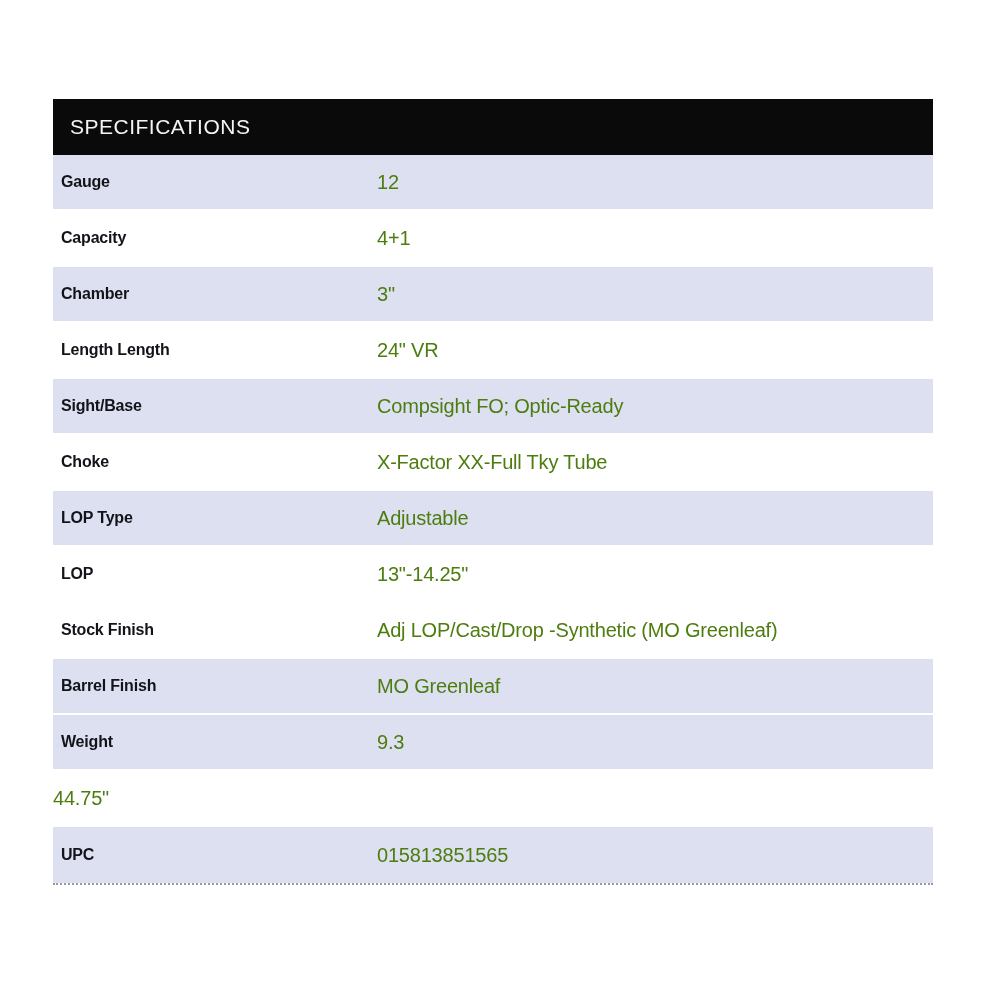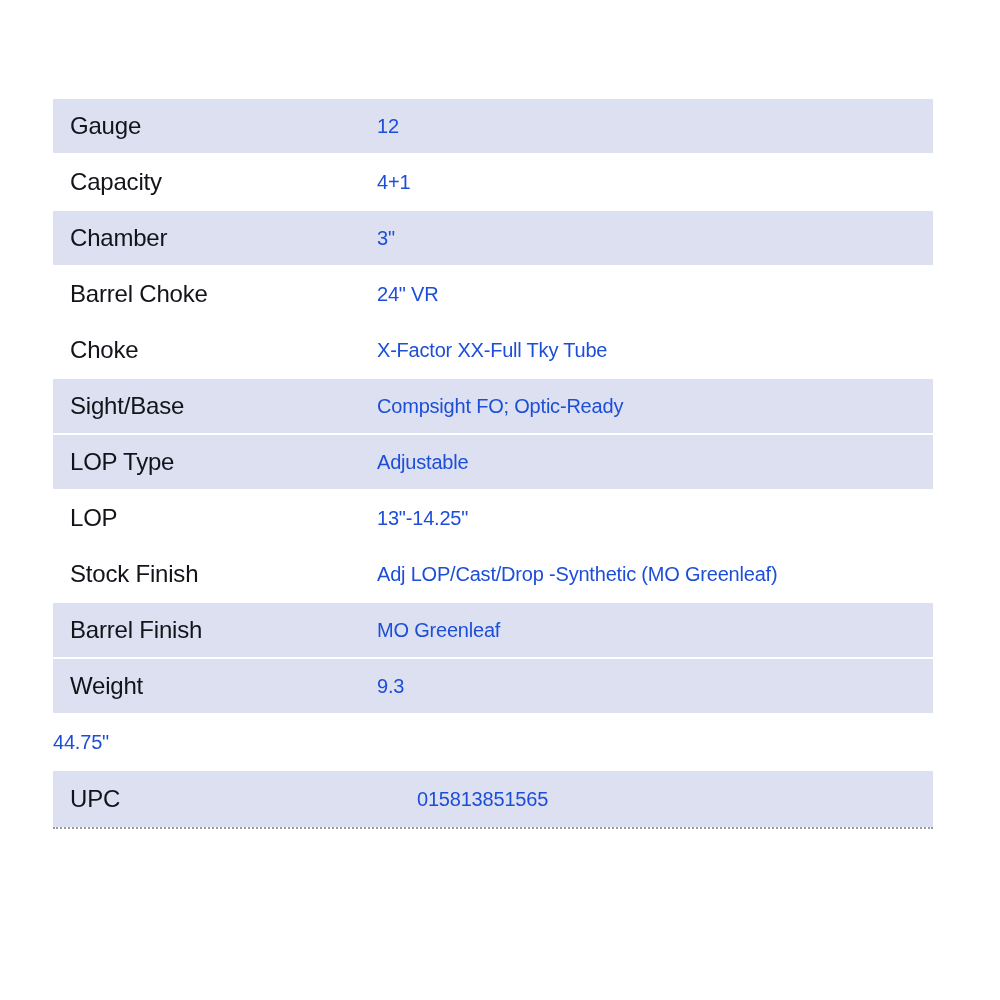--- a/index.html
+++ b/index.html
@@ -35,71 +35,73 @@
   .spec-row {
     height: 56px;
     display: flex;
     align-items: center;
     box-sizing: border-box;
     border-bottom: 2px solid #ffffff;
     background: #ffffff;
   }
   .spec-row:last-child {
     border-bottom: none;
-    gap: 40px;
   }
   .spec-row.stripe {
     background: #dce0f1;
   }
   .spec-label {
     width: 324px;
-    padding-left: 17px;
+    padding-left: 8px;
     box-sizing: border-box;
-    font-weight: normal;
-    font-size: 24px;
+    font-weight: bold;
+    font-size: 16px;
     color: #13131a;
     letter-spacing: -0.2px;
     flex-shrink: 0;
   }
   .spec-value {
     flex: 1;
     font-size: 20px;
-    color: #1d4ed8;
+    color: #4d7c0f;
     letter-spacing: -0.2px;
     padding-right: 10px;
   }
 </style>
 </head>
 <body>
 
 <div class="spec-table">
+  <div class="spec-header">
+    <span>SPECIFICATIONS</span>
+  </div>
   <div class="spec-rows" id="spec-rows">
       <div class="spec-row stripe">
         <div class="spec-label">Gauge</div>
         <div class="spec-value">12</div>
       </div>
       <div class="spec-row">
         <div class="spec-label">Capacity</div>
         <div class="spec-value">4+1</div>
       </div>
       <div class="spec-row stripe">
         <div class="spec-label">Chamber</div>
         <div class="spec-value">3"</div>
       </div>
       <div class="spec-row">
-        <div class="spec-label">Barrel Choke</div>
+        <div class="spec-label">Length Length</div>
         <div class="spec-value">24" VR</div>
+      </div>
+      <div class="spec-row stripe">
+        <div class="spec-label">Sight/Base</div>
+        <div class="spec-value">Compsight FO; Optic-Ready</div>
       </div>
       <div class="spec-row">
         <div class="spec-label">Choke</div>
         <div class="spec-value">X-Factor XX-Full Tky Tube</div>
-      </div>
-      <div class="spec-row stripe">
-        <div class="spec-label">Sight/Base</div>
-        <div class="spec-value">Compsight FO; Optic-Ready</div>
       </div>
       <div class="spec-row stripe">
         <div class="spec-label">LOP Type</div>
         <div class="spec-value">Adjustable</div>
       </div>
       <div class="spec-row">
         <div class="spec-label">LOP</div>
         <div class="spec-value">13"-14.25"</div>
       </div>
       <div class="spec-row">

